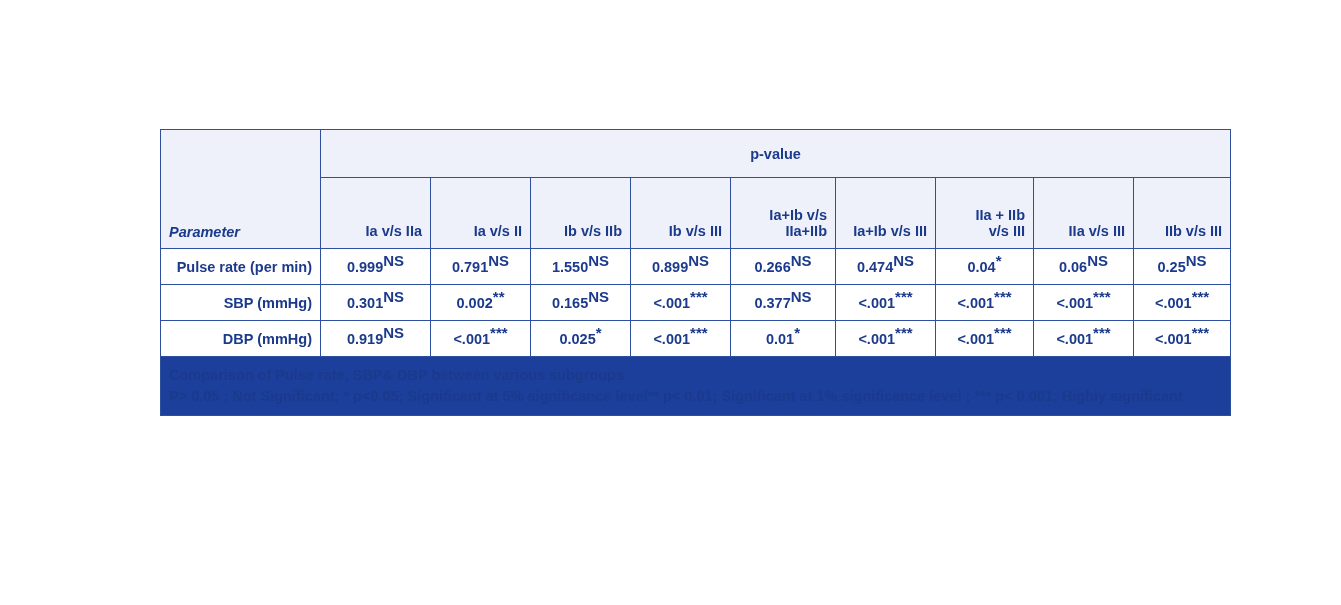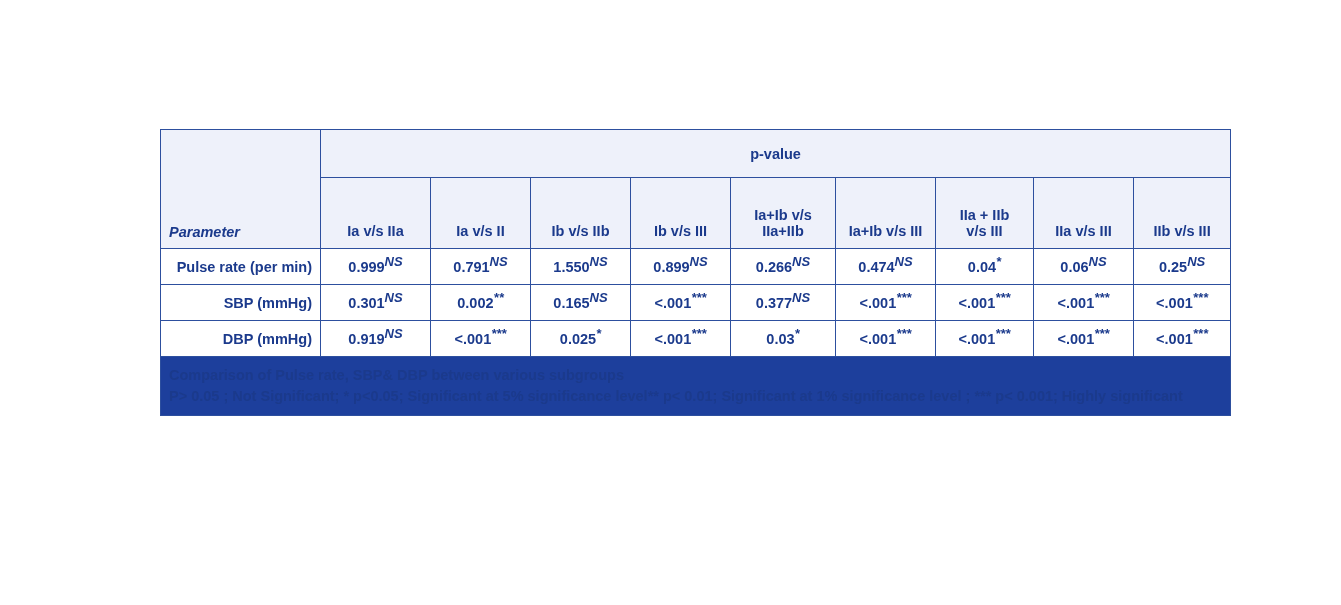--- a/index.html
+++ b/index.html
@@ -42,45 +42,44 @@
   }
   .param-corner {
     background: #eef1fa;
     vertical-align: bottom;
     text-align: left;
     padding: 0 0 6px 8px;
     font-style: italic;
   }
   .colhdr {
     background: #eef1fa;
-    text-align: center;
+    text-align: right;
     vertical-align: bottom;
     height: 54px;
     padding: 0 0 6px 8px;
     line-height: 1.15;
   }
   .rowlabel {
     background: #ffffff;
     text-align: right;
     padding: 5px 0 5px 8px;
     font-weight: normal;
     height: 19px;
   }
   .cell {
     background: #ffffff;
     text-align: center;
     padding: 5px 0;
     font-weight: normal;
     height: 19px;
   }
   .cell sup, .sup {
-    font-size: 13px;
+    font-size: 15px;
     vertical-align: super;
     line-height: 0;
-    font-style: italic;
   }
   .footer {
     background: #1d3f9c;
     color: #ffffff;
     font-size: 14.5px;
     line-height: 1.45;
     padding: 6px 0 8px 8px;
     border: 1px solid #1d3f9c;
   }
   .footer div { white-space: nowrap; }
@@ -144,21 +143,21 @@
         <td class="cell"><span>&lt;.001</span><sup class="sup">***</sup></td>
         <td class="cell"><span>&lt;.001</span><sup class="sup">***</sup></td>
       </tr>
 
       <tr>
         <td class="rowlabel">DBP (mmHg)</td>
         <td class="cell"><span>0.919</span><sup class="sup">NS</sup></td>
         <td class="cell"><span>&lt;.001</span><sup class="sup">***</sup></td>
         <td class="cell"><span>0.025</span><sup class="sup">*</sup></td>
         <td class="cell"><span>&lt;.001</span><sup class="sup">***</sup></td>
-        <td class="cell"><span>0.03</span><sup class="sup">*</sup></td>
+        <td class="cell"><span>0.01</span><sup class="sup">*</sup></td>
         <td class="cell"><span>&lt;.001</span><sup class="sup">***</sup></td>
         <td class="cell"><span>&lt;.001</span><sup class="sup">***</sup></td>
         <td class="cell"><span>&lt;.001</span><sup class="sup">***</sup></td>
         <td class="cell"><span>&lt;.001</span><sup class="sup">***</sup></td>
       </tr>
 
       <tr>
         <td class="footer" colspan="10">
           <div>Comparison of Pulse rate, SBP&amp; DBP between various subgroups</div>
           <div>P&gt; 0.05 ; Not Significant; * p&lt;0.05; Significant at 5% significance level** p&lt; 0.01; Significant at 1% significance level ; *** p&lt; 0.001; Highly significant</div>

